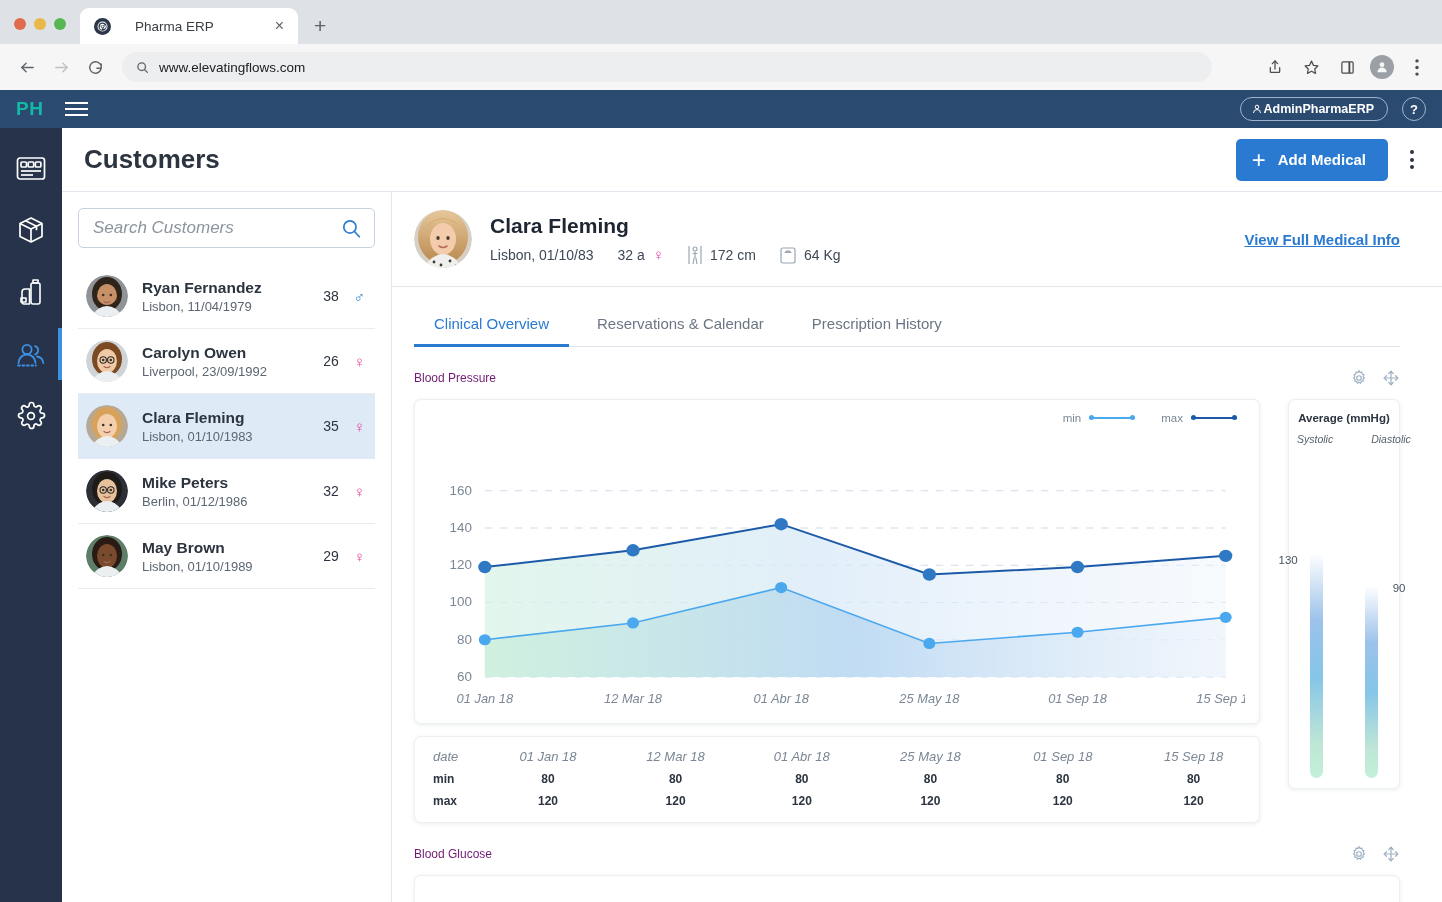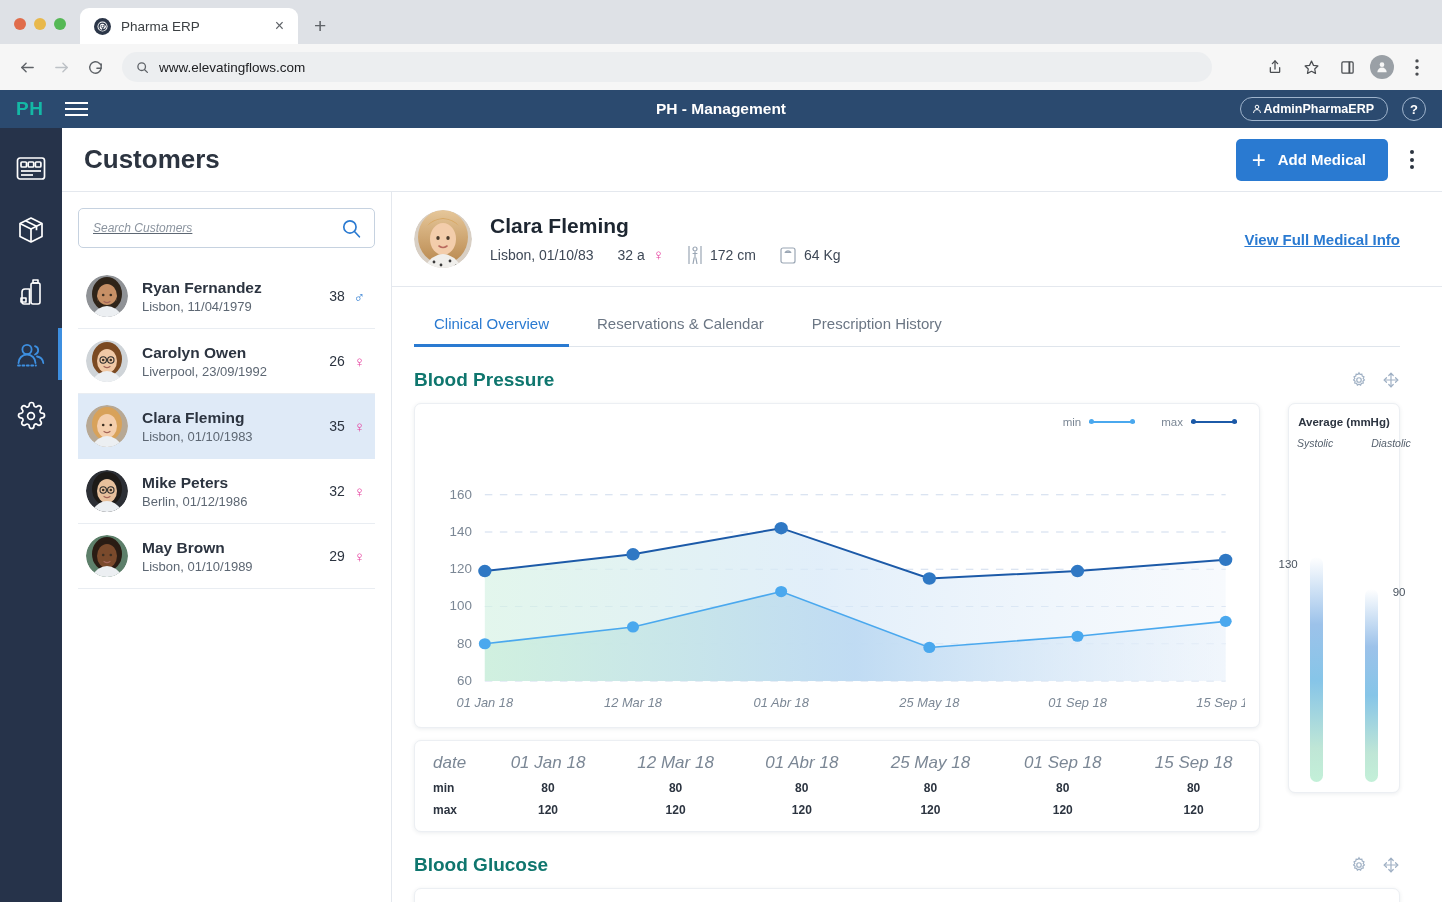--- a/index.html
+++ b/index.html
@@ -13,21 +13,21 @@
   .browser-chrome { width: 1442px; background: #dee1e6; position: relative; }
   .tabstrip { height: 44px; display: flex; align-items: flex-end; padding-left: 14px; }
   .traffic { display: flex; align-items: center; gap: 8px; padding-bottom: 14px; padding-right: 14px; }
   .dot { width: 12px; height: 12px; border-radius: 50%; }
   .dot.red { background: #e06c4b; }
   .dot.yellow { background: #e8b84b; }
   .dot.green { background: #55b855; }
   .tab {
     width: 218px; height: 36px; background: #ffffff;
     border-radius: 9px 9px 0 0; display: flex; align-items: center;
-    padding: 0 10px 0 14px; gap: 10px; position: relative;
+    padding: 0 10px 0 14px; gap: 24px; position: relative;
   }
   .tab-favicon {
     width: 17px; height: 17px; border-radius: 50%;
     background: #2b3648; display: flex; align-items: center; justify-content: center;
     flex: 0 0 auto;
   }
   .tab-favicon svg { display: block; }
   .tab-title { font-size: 13.5px; color: #3c4043; white-space: nowrap; overflow: hidden; flex: 1; }
   .tab-close { font-size: 16px; color: #5f6368; line-height: 1; cursor: pointer; padding: 2px 4px; }
   .newtab { font-size: 21px; color: #5f6368; margin-left: 16px; margin-bottom: 8px; cursor: pointer; line-height: 1; }
@@ -111,41 +111,41 @@
   
   .list-panel {
     width: 330px; flex: 0 0 330px; border-right: 1px solid #e4e8ee;
     padding: 16px 16px 0 16px; overflow: hidden;
   }
   .search-wrap {
     height: 40px; border: 1px solid #c6d2e0; border-radius: 5px;
     display: flex; align-items: center; padding: 0 12px 0 14px;
   }
   .search-wrap input {
-    flex: 1; border: none; outline: none; font-size: 12px; font-style: italic;
-    color: #5d6773; font-family: inherit; background: transparent; text-decoration: underline;
+    flex: 1; border: none; outline: none; font-size: 17px; font-style: italic;
+    color: #5d6773; font-family: inherit; background: transparent;
   }
   .search-wrap input::placeholder { color: #8b949f; font-style: italic; }
   .search-icon-btn { cursor: pointer; display: flex; align-items: center; color: #2a7ad1; }
 
   .cust-list { margin-top: 16px; }
   .cust-row {
     display: flex; align-items: center; gap: 14px; padding: 11px 10px 11px 8px;
     border-bottom: 1px solid #e9edf2; cursor: pointer; position: relative;
   }
   .cust-row.selected { background: #dfeaf7; border-bottom-color: transparent; }
   .cust-row.selected + .cust-row { border-top: none; }
   .avatar {
     width: 42px; height: 42px; border-radius: 50%; flex: 0 0 42px;
     background-size: cover; background-position: center top; overflow: hidden; position: relative;
   }
   .cust-info { flex: 1; min-width: 0; }
   .cust-name { font-size: 15.5px; font-weight: bold; color: #2c3440; line-height: 1.25; }
   .cust-sub { font-size: 13px; color: #5d6773; margin-top: 2px; }
-  .cust-meta { display: flex; align-items: center; gap: 9px; }
+  .cust-meta { display: flex; align-items: center; gap: 15px; }
   .cust-age { font-size: 14px; color: #2c3440; }
   .sex { font-size: 15px; font-weight: bold; line-height: 1; }
   .sex.m { color: #2a7ad1; }
   .sex.f { color: #e5399b; }
 
   
   .detail { flex: 1; min-width: 0; display: flex; flex-direction: column; overflow: hidden; }
   .patient-head {
     display: flex; align-items: center; padding: 18px 42px 18px 22px;
     border-bottom: 1px solid #e4e8ee; flex: 0 0 auto;
@@ -164,42 +164,42 @@
   .tabs { display: flex; gap: 8px; border-bottom: 1px solid #dfe5ec; margin-top: 18px; }
   .tab-item {
     padding: 10px 20px 12px 20px; font-size: 15px; color: #6b7684; cursor: pointer;
     border-bottom: 3px solid transparent; margin-bottom: -1px;
   }
   .tab-item.active { color: #2a7ad1; border-bottom-color: #2a7ad1; font-weight: normal; }
 
   .section-head {
     display: flex; align-items: center; margin: 22px 0 12px 0;
   }
-  .section-title { font-size: 19px; font-weight: bold; color: #0f766e; }
+  .section-title { font-size: 12px; font-weight: normal; color: #701a75; }
   .section-tools { margin-left: auto; display: flex; align-items: center; gap: 14px; color: #9fb0c4; }
   .tool-ic { cursor: pointer; display: flex; }
 
   .chart-row { display: flex; gap: 28px; align-items: flex-start; }
   .chart-col { flex: 1; min-width: 0; }
   .card {
     background: #fff; border: 1px solid #eceff3; border-radius: 7px;
     box-shadow: 0 1px 4px rgba(30,50,80,.09);
   }
   .chart-card { height: 325px; position: relative; padding: 10px 14px 0 14px; }
   .legend {
     position: absolute; right: 22px; top: 12px; display: flex; gap: 26px; align-items: center;
   }
   .legend-item { display: flex; align-items: center; gap: 8px; font-size: 11.5px; color: #7b8795; }
   .legend-line { width: 46px; height: 9px; position: relative; }
   .legend-line i { position: absolute; top: 3.5px; left: 0; right: 0; height: 2px; display: block; }
   .legend-line b { position: absolute; top: 1.5px; width: 5px; height: 5px; border-radius: 50%; }
 
   .table-card { margin-top: 12px; padding: 8px 0 10px 0; }
   table.bp-table { width: 100%; border-collapse: collapse; }
-  table.bp-table td { font-size: 17px; padding: 4px 0; text-align: center; }
+  table.bp-table td { font-size: 13px; padding: 4px 0; text-align: center; }
   table.bp-table td.rowlabel { text-align: left; padding-left: 18px; color: #7b8795; width: 70px; }
   table.bp-table tr.dates td { font-style: italic; color: #7b8795; }
   table.bp-table tr.vals td { font-weight: bold; color: #2c3440; font-size: 12px; }
 
   .avg-card { width: 112px; flex: 0 0 112px; height: 390px; padding: 12px 8px 10px 8px; position: relative; }
   .avg-title { font-size: 11.5px; font-weight: bold; color: #2c3440; text-align: center; }
   .avg-labels { display: flex; justify-content: space-around; margin-top: 9px; gap: 38px; }
   .avg-labels span { font-size: 10.5px; font-style: italic; color: #56616e; }
   .bars { position: absolute; left: 0; right: 0; bottom: 10px; top: 50px; display: flex; justify-content: space-around; }
   .bar-col { width: 40px; position: relative; display: flex; justify-content: center; }
@@ -301,21 +301,20 @@
   </div>
 </div>
 
 <div class="app-header">
   <span class="brand">PH</span>
   <span class="hamburger">
       <span></span>
       <span></span>
       <span></span>
     </span>
-  <span class="app-title">PH - Management</span>
   <div class="header-right">
     <div class="user-chip">
       <span style="display:flex;">
         <svg width="12" height="12" viewBox="0 0 24 24" fill="none" stroke="#fff" stroke-width="2">
             <circle cx="12" cy="8" r="3.6"></circle>
             <path d="M5 20a7 7 0 0 1 14 0"></path>
           </svg>
       </span>
       <span>AdminPharmaERP</span>
     </div>

